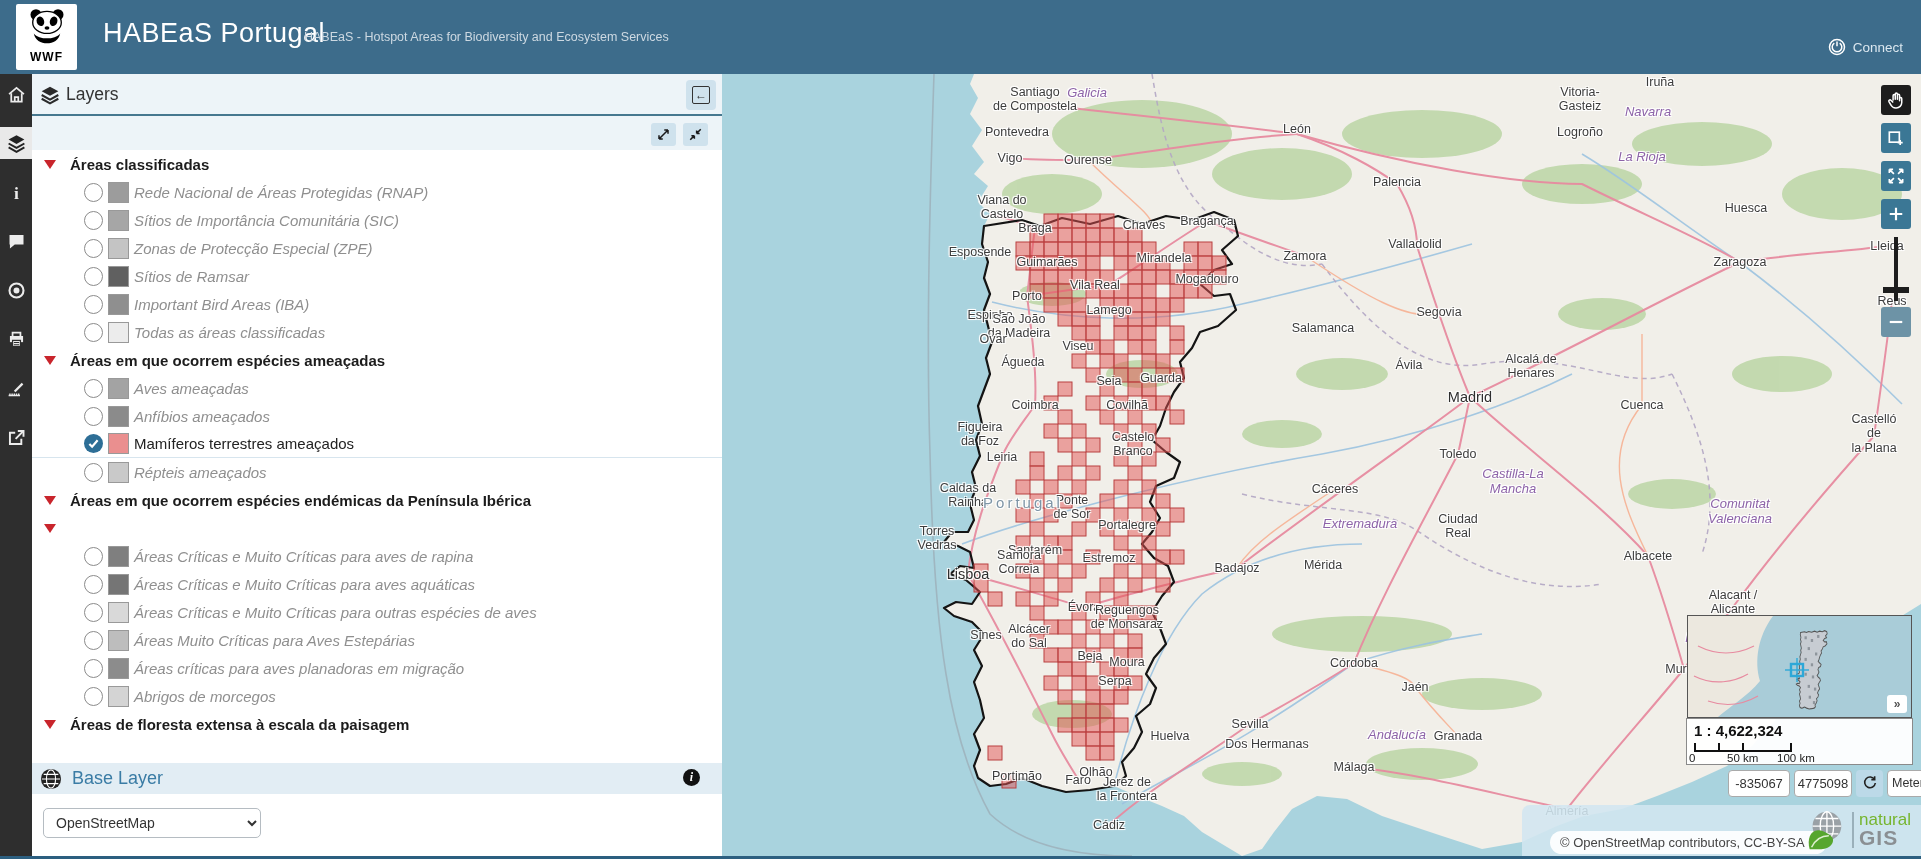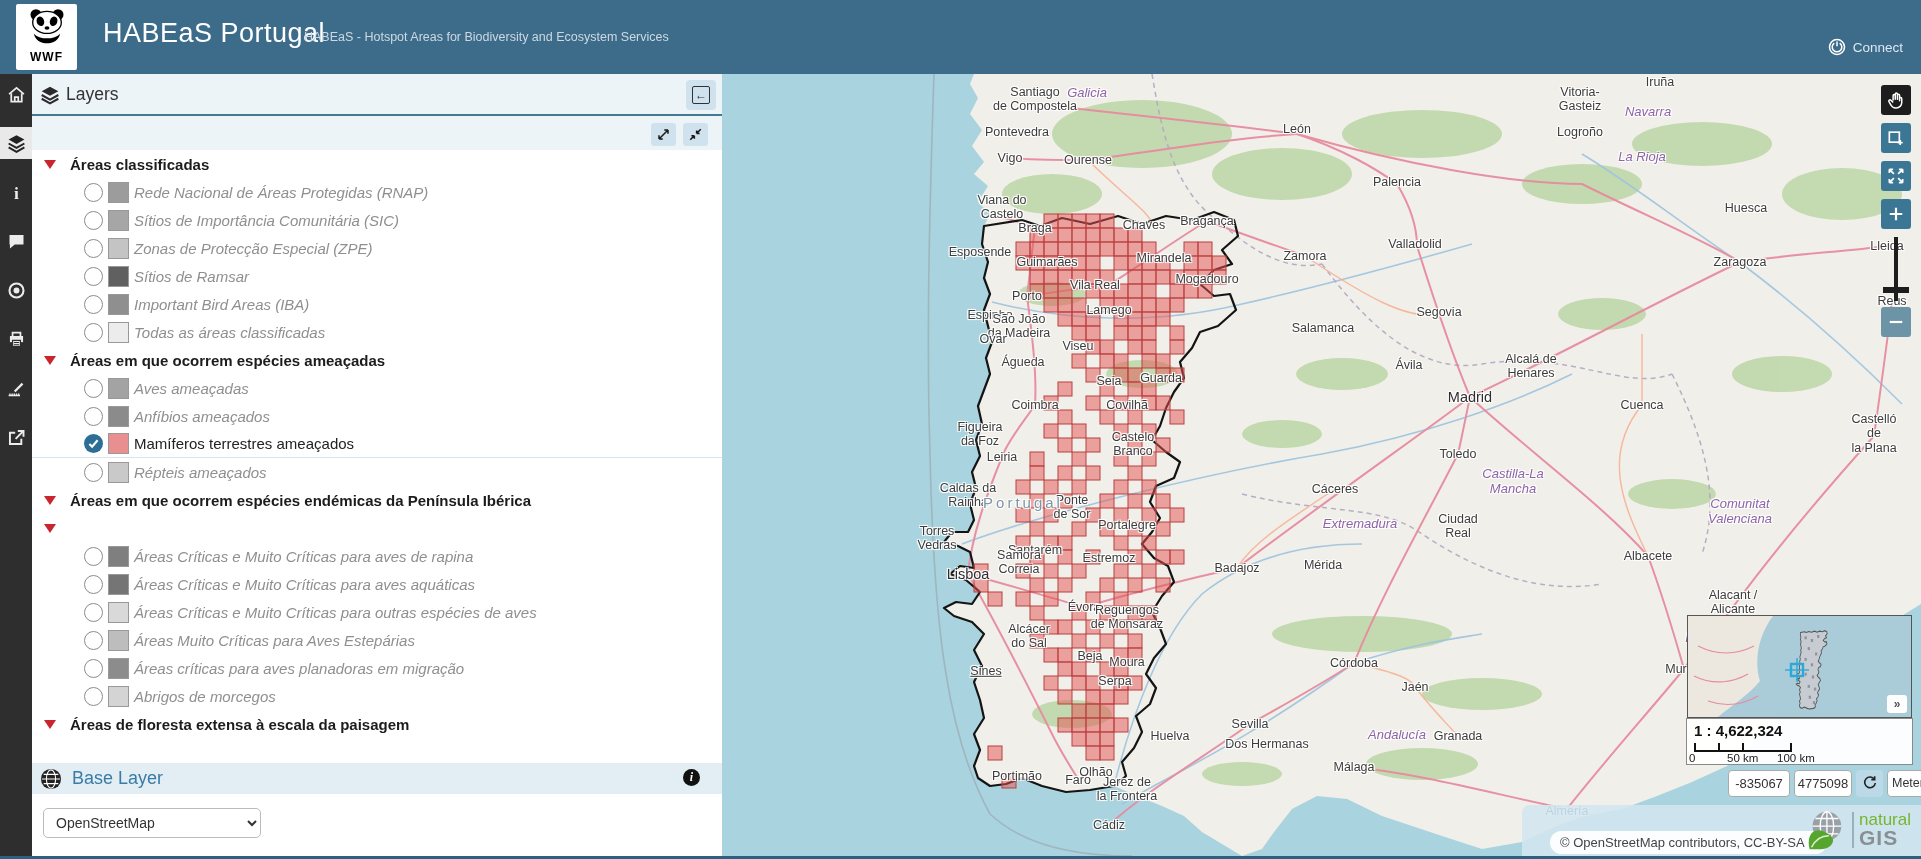--- a/index.html
+++ b/index.html
@@ -718,21 +718,21 @@
         <div class="lbl c" style="left: 387px; top: 484px;">Estremoz</div>
         <div class="lbl C" style="left: 246px; top: 500px;">Lisboa</div>
         <div class="lbl c" style="left: 362px; top: 533px;">Évora</div>
         <div class="lbl c" style="left: 405px; top: 543px;">Reguengos
 de Monsaraz</div>
         <div class="lbl c" style="left: 307px; top: 562px;">Alcácer
 do Sal</div>
         <div class="lbl c" style="left: 368px; top: 582px;">Beja</div>
         <div class="lbl c" style="left: 405px; top: 588px;">Moura</div>
         <div class="lbl c" style="left: 393px; top: 607px;">Serpa</div>
-        <div class="lbl c" style="left: 264px; top: 597px; text-decoration: underline;">Sines</div>
+        <div class="lbl c" style="left: 264px; top: 561px;">Sines</div>
         <div class="lbl c" style="left: 289px; top: 702px; padding-left: 12px;">Portimão</div>
         <div class="lbl c" style="left: 356px; top: 706px;">Faro</div>
         <div class="lbl c" style="left: 374px; top: 698px;">Olhão</div>
         <div class="lbl p" style="left: 301px; top: 429px;">Portugal</div>
       </div>
 
     <div class="ctrl-col" id="ctrlCol">
         <div class="ctrl dark">
           <svg viewBox="0 0 24 24">
             <path d="M8.5 12V6.8a1.3 1.3 0 012.6 0V11m0-5v-1a1.3 1.3 0 012.6 0v6m0-4.6a1.3 1.3 0 012.6 0V13m0-2.6a1.3 1.3 0 012.6 0V15a6.6 6.6 0 01-6.6 6.6h-.8a6.3 6.3 0 01-5.4-3.3l-2.6-4.3a1.5 1.5 0 012.4-1.7l2.2 2.2" fill="none" stroke="#fff" stroke-width="1.8" stroke-linecap="round" stroke-linejoin="round"></path>

